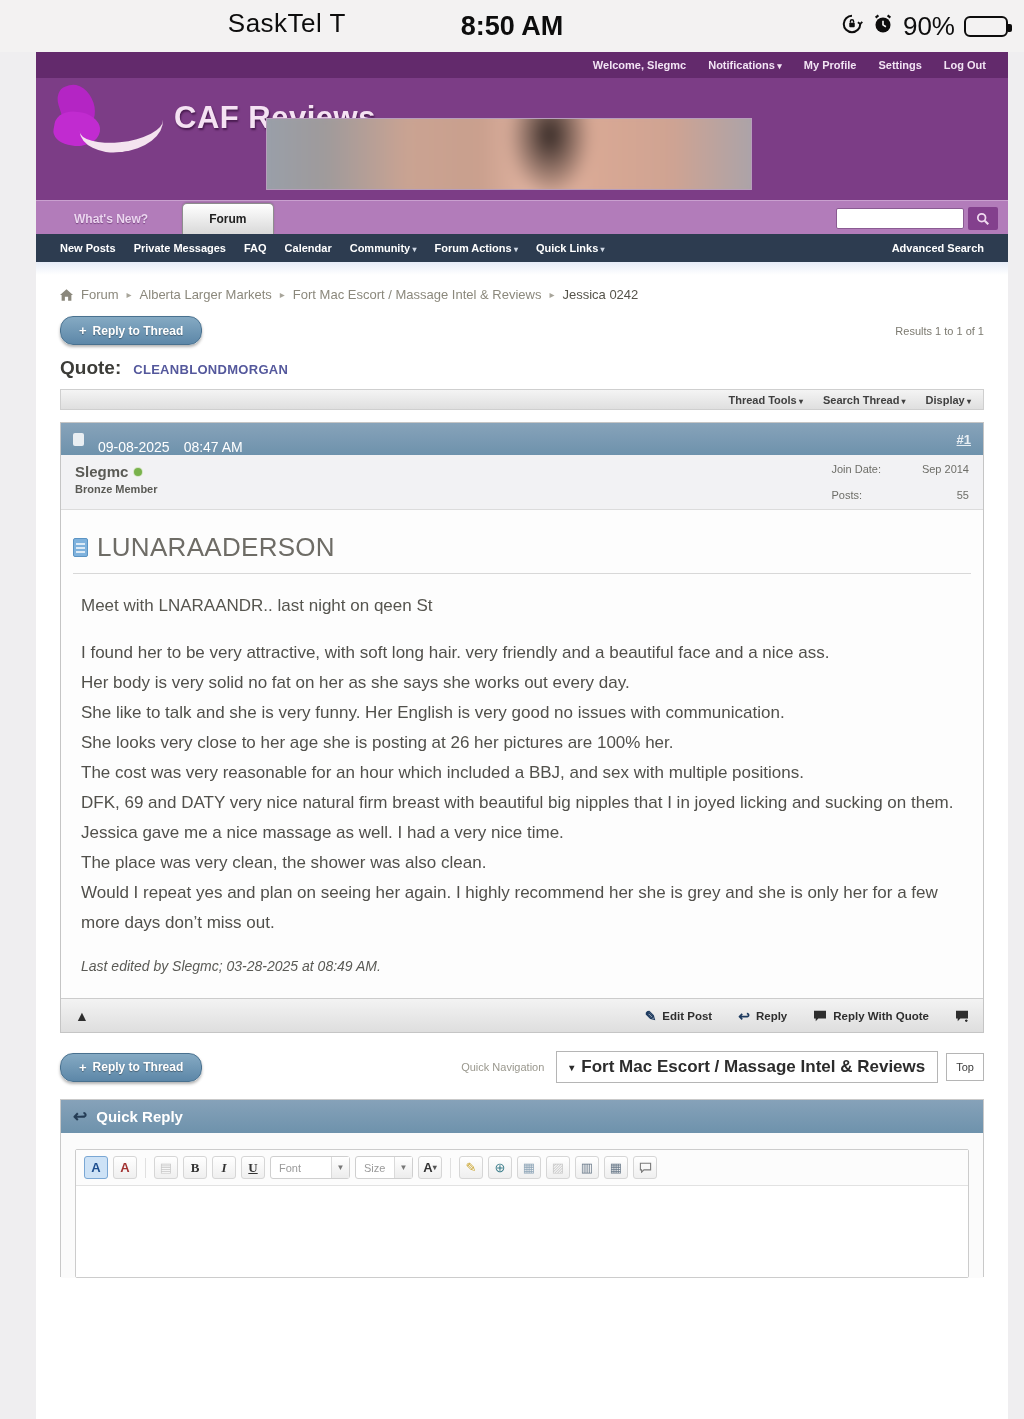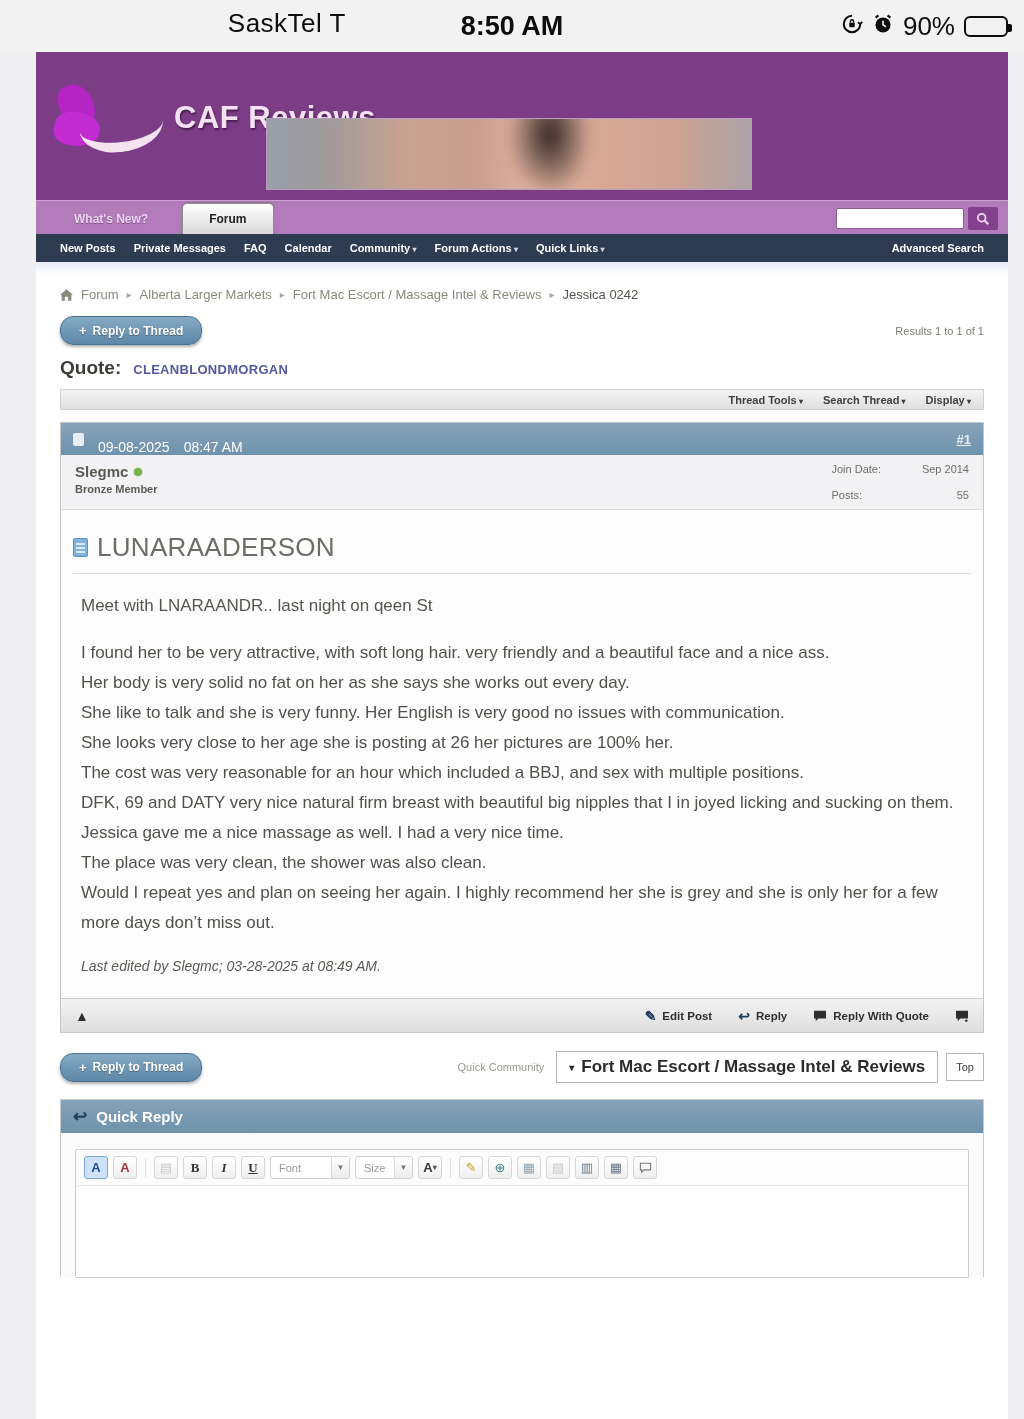--- a/index.html
+++ b/index.html
@@ -170,20 +170,27 @@
           </svg>
       </span>
       <span class="sb-pct">90%</span>
       <span class="battery"><span class="fill"></span><span class="tip"></span></span>
     </div>
   </div>
 
   <div class="page">
 
     <div class="hdr">
+      <div class="hdr-top">
+        <a href="#">Welcome, Slegmc</a>
+        <a href="#" class="caret">Notifications</a>
+        <a href="#">My Profile</a>
+        <a href="#">Settings</a>
+        <a href="#">Log Out</a>
+      </div>
       <div class="logo">
         <span class="logo-blob">
             <span class="b1"></span>
             <span class="b2"></span>
           </span>
         <span class="logo-swoosh"></span>
         <span class="logo-text">CAF Reviews</span>
       </div>
       <div class="banner">
           <div class="blur"></div>
@@ -315,21 +322,21 @@
         </span>
       </div>
     </div>
 
     <div class="bottomrow">
       <span class="btn-reply">
         <span class="plus">+</span>
         <span>Reply to Thread</span>
       </span>
       <span class="qn-cluster">
-        <span class="qn-label">Quick Community</span>
+        <span class="qn-label">Quick Navigation</span>
         <span class="qn-box">
           <span class="ar">▾</span>
           <span>Fort Mac Escort / Massage Intel &amp; Reviews</span>
         </span>
         <span class="qn-top">Top</span>
       </span>
     </div>
 
     <div class="qr">
       <div class="qr-head">

